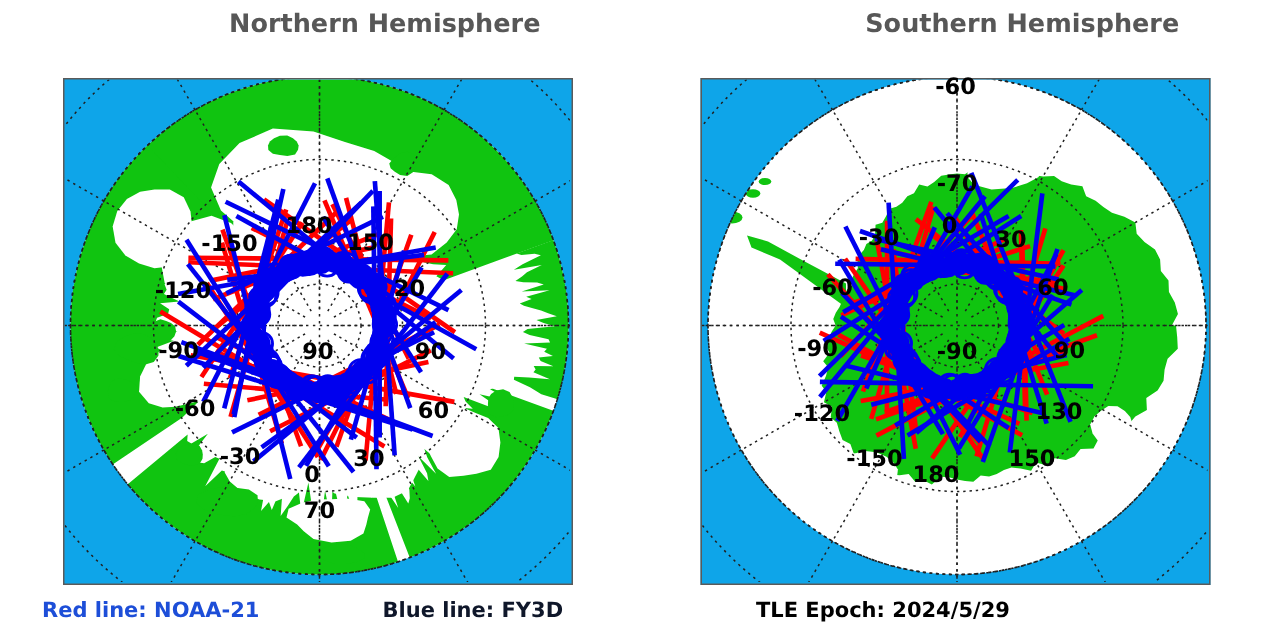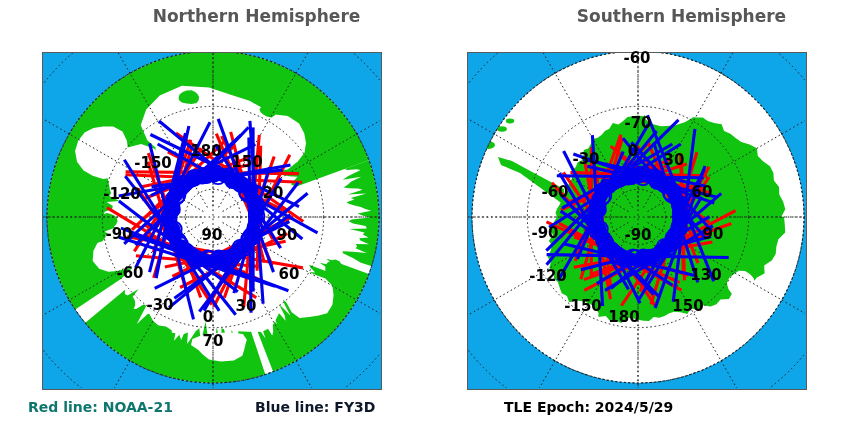--- a/index.html
+++ b/index.html
@@ -21,21 +21,21 @@
   .plotsvg{position:absolute;left:0;top:0;}
   .lbl{
     position:absolute;font-size:15px;font-weight:bold;color:#000;
     font-family:"DejaVu Sans",sans-serif;white-space:nowrap;
     transform:translate(-50%,-50%);line-height:1;margin-top:18px;
   }
   .legend{
     position:absolute;font-size:14px;font-weight:bold;
     font-family:"DejaVu Sans",sans-serif;white-space:nowrap;
   }
-  #legend-red{left:28px;top:399px;color:#0f766e;}
+  #legend-red{left:28px;top:399px;color:#1d4ed8;}
   #legend-blue{left:255px;top:399px;color:#0f172a;}
   #legend-epoch{left:460px;top:399px;color:#000000;margin-left:44px;}
 </style>
 </head>
 <body>
 
 <div class="panel left">
   <div class="panel-title">Northern Hemisphere</div>
   <div class="frame">
     <svg class="plotsvg" id="svg-north" width="337" height="335" viewBox="0 0 337 335">

